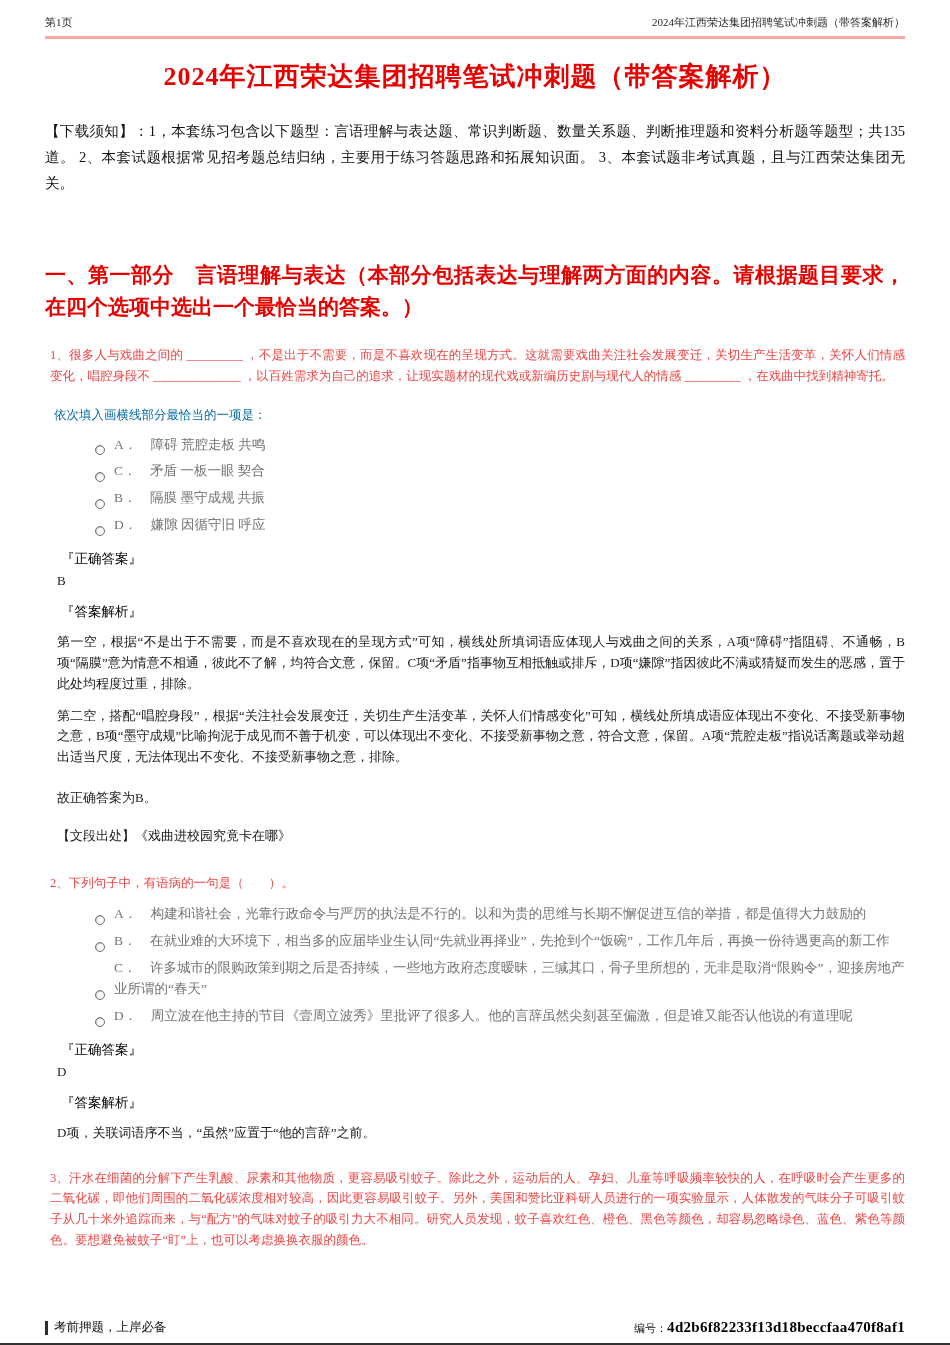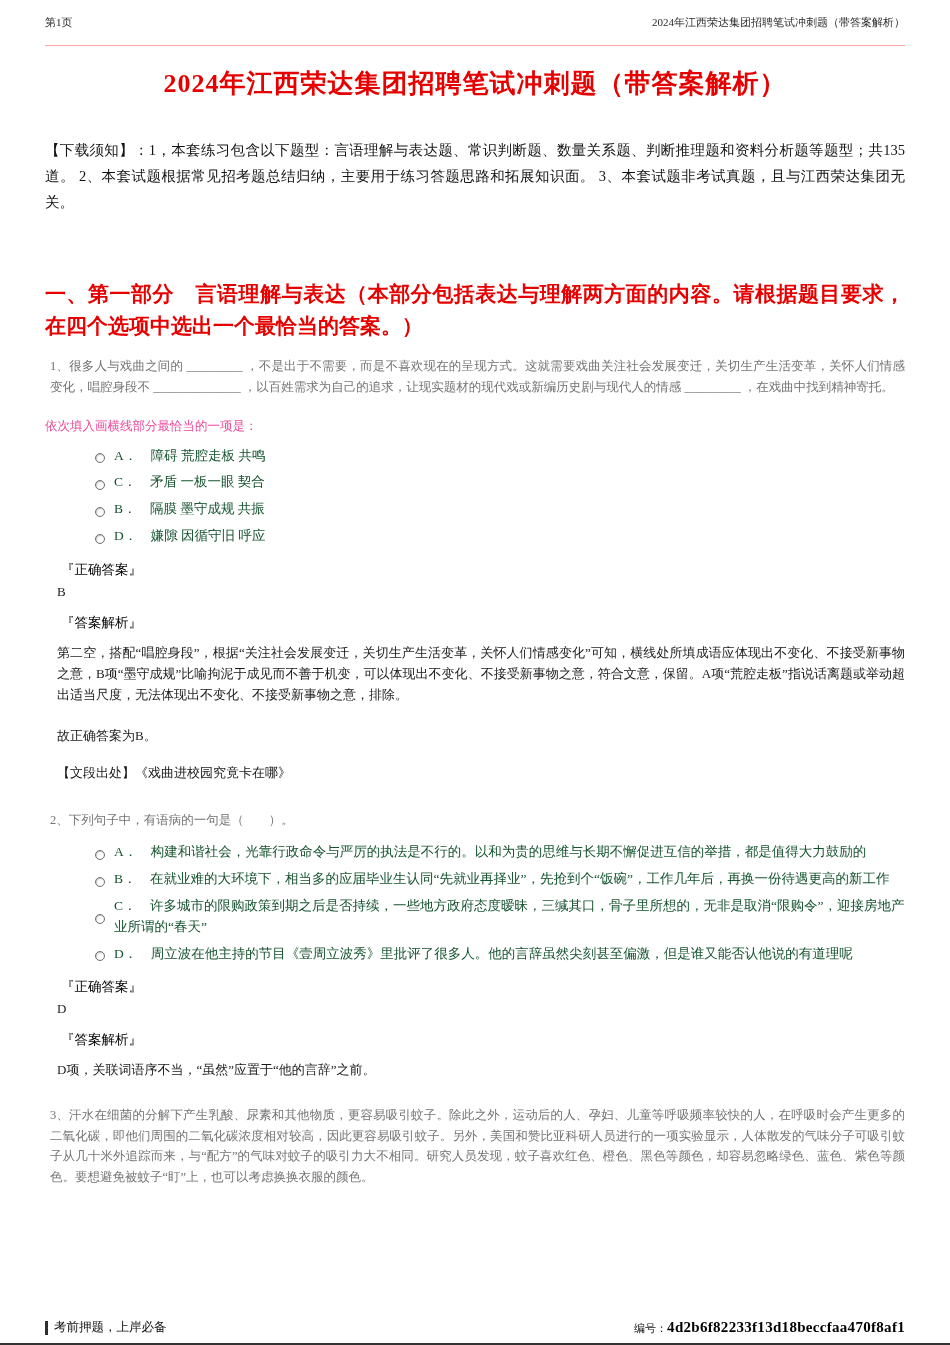--- a/index.html
+++ b/index.html
@@ -9,67 +9,67 @@
     position:relative;
     overflow:hidden;
     font-family:"Liberation Serif","DejaVu Serif",serif;
     color:#222222;
   }
   .page { padding:0 45px; }
 
   
   .page-header {
     display:flex; justify-content:space-between; align-items:flex-end;
-    padding-top:15px; padding-bottom:15px;
-    border-bottom:1px solid #fca5a5;
+    padding-top:15px; padding-bottom:6px;
+    border-bottom:3px solid #fca5a5;
     font-size:11px; color:#2b2b2b;
   }
 
   
   .doc-title {
     margin-top:20px;
     text-align:center;
     font-size:26px; font-weight:700;
     color:#e60000;
     letter-spacing:1px;
   }
 
   
   .notice {
-    margin-top:36px;
+    margin-top:24px;
     font-size:14.5px; line-height:1.8;
     color:#141414;
     text-align:justify;
   }
 
   
   .section-heading {
     margin-top:64px;
     font-size:21px; font-weight:700; line-height:1.5;
     color:#e60000;
     text-align:justify;
   }
 
   
   .question { margin-top:0; }
   .stem {
-    margin-top:14px; margin-left:5px;
+    margin-top:22px; margin-left:5px;
     font-size:12.5px; line-height:1.65;
-    color:#737373;
+    color:#ef4444;
     text-align:justify;
   }
   .prompt {
-    margin-top:20px; margin-left:0;
-    font-size:12.5px; color:#ec4899;
+    margin-top:20px; margin-left:9px;
+    font-size:12.5px; color:#0369a1;
   }
   .options { margin-top:11px; margin-left:50px; }
   .option {
-    display:flex; align-items:center;
+    display:flex; align-items:flex-end;
     margin:6px 0;
-    font-size:13.5px; color:#14532d; line-height:1.55;
+    font-size:13.5px; color:#737373; line-height:1.55;
     cursor:default;
   }
   .radio {
     flex:none;
     width:10px; height:10px;
     margin-top:5px; margin-right:9px;
     border-radius:50%;
     border:1px solid #707070;
     background:#fbfbfb;
     box-shadow:inset 0.5px 0.8px 1.2px rgba(0,0,0,0.3);
@@ -153,20 +153,21 @@
         <span class="option-text">B．　隔膜 墨守成规 共振</span>
       </div>
       <div class="option">
         <span class="radio"></span>
         <span class="option-text">D．　嫌隙 因循守旧 呼应</span>
       </div>
     </div>
     <p class="answer-head">『正确答案』</p>
     <p class="answer-value">B</p>
     <p class="answer-head">『答案解析』</p>
+    <p class="analysis">第一空，根据“不是出于不需要，而是不喜欢现在的呈现方式”可知，横线处所填词语应体现人与戏曲之间的关系，A项“障碍”指阻碍、不通畅，B项“隔膜”意为情意不相通，彼此不了解，均符合文意，保留。C项“矛盾”指事物互相抵触或排斥，D项“嫌隙”指因彼此不满或猜疑而发生的恶感，置于此处均程度过重，排除。</p>
     <p class="analysis">第二空，搭配“唱腔身段”，根据“关注社会发展变迁，关切生产生活变革，关怀人们情感变化”可知，横线处所填成语应体现出不变化、不接受新事物之意，B项“墨守成规”比喻拘泥于成见而不善于机变，可以体现出不变化、不接受新事物之意，符合文意，保留。A项“荒腔走板”指说话离题或举动超出适当尺度，无法体现出不变化、不接受新事物之意，排除。</p>
     <p class="analysis conclusion">故正确答案为B。</p>
     <p class="analysis source">【文段出处】《戏曲进校园究竟卡在哪》</p>
   </div>
 
   <div class="question q2">
     <p class="stem">2、下列句子中，有语病的一句是（　　）。</p>
     <div class="options">
       <div class="option">
         <span class="radio"></span>

